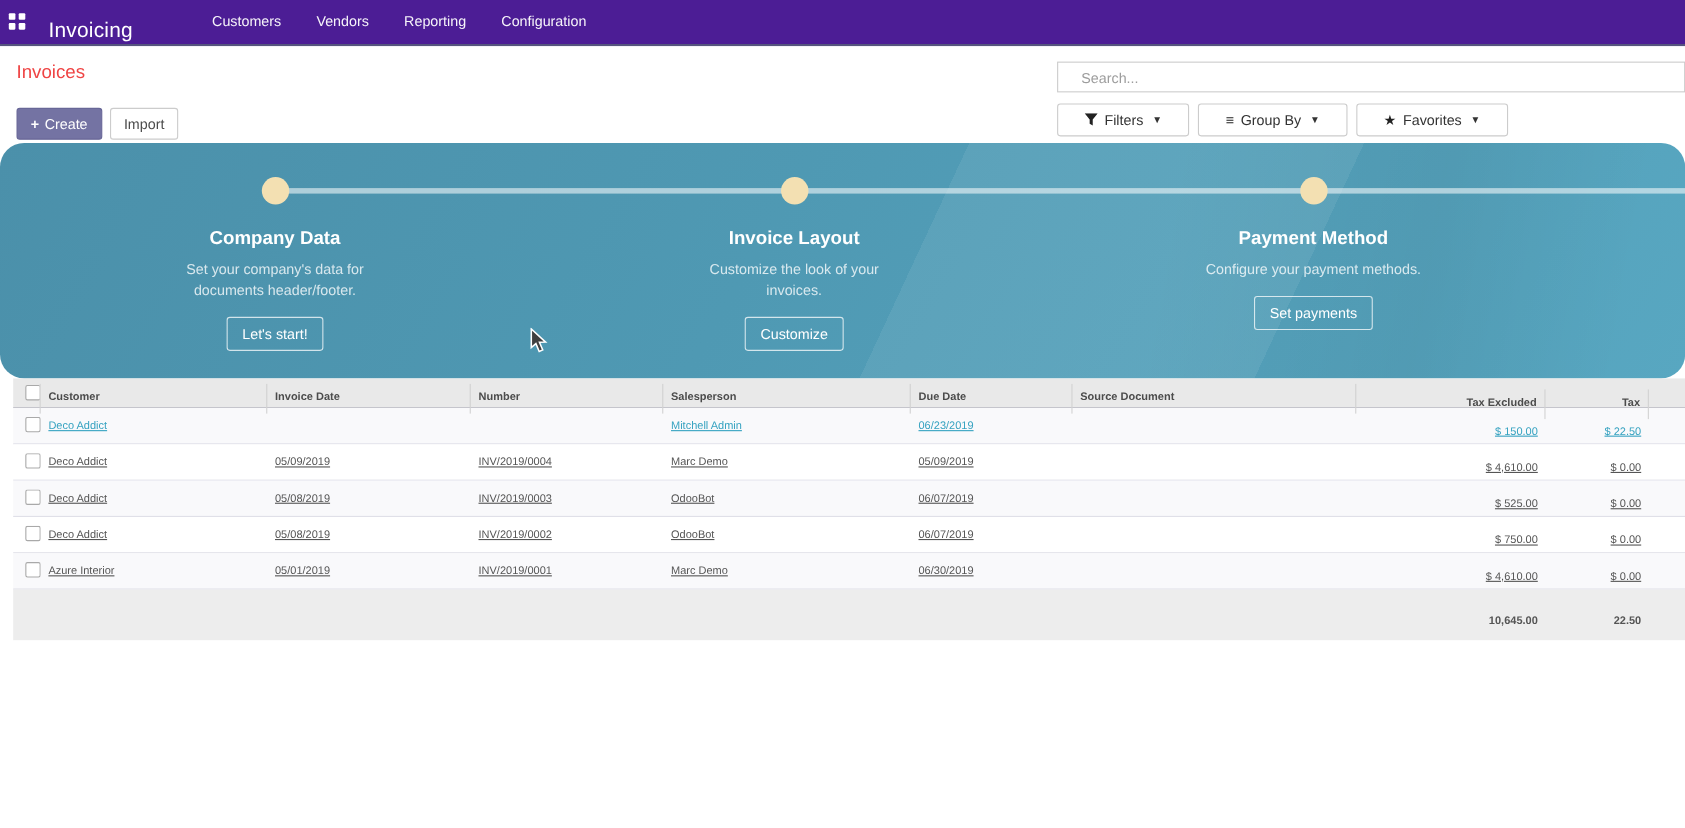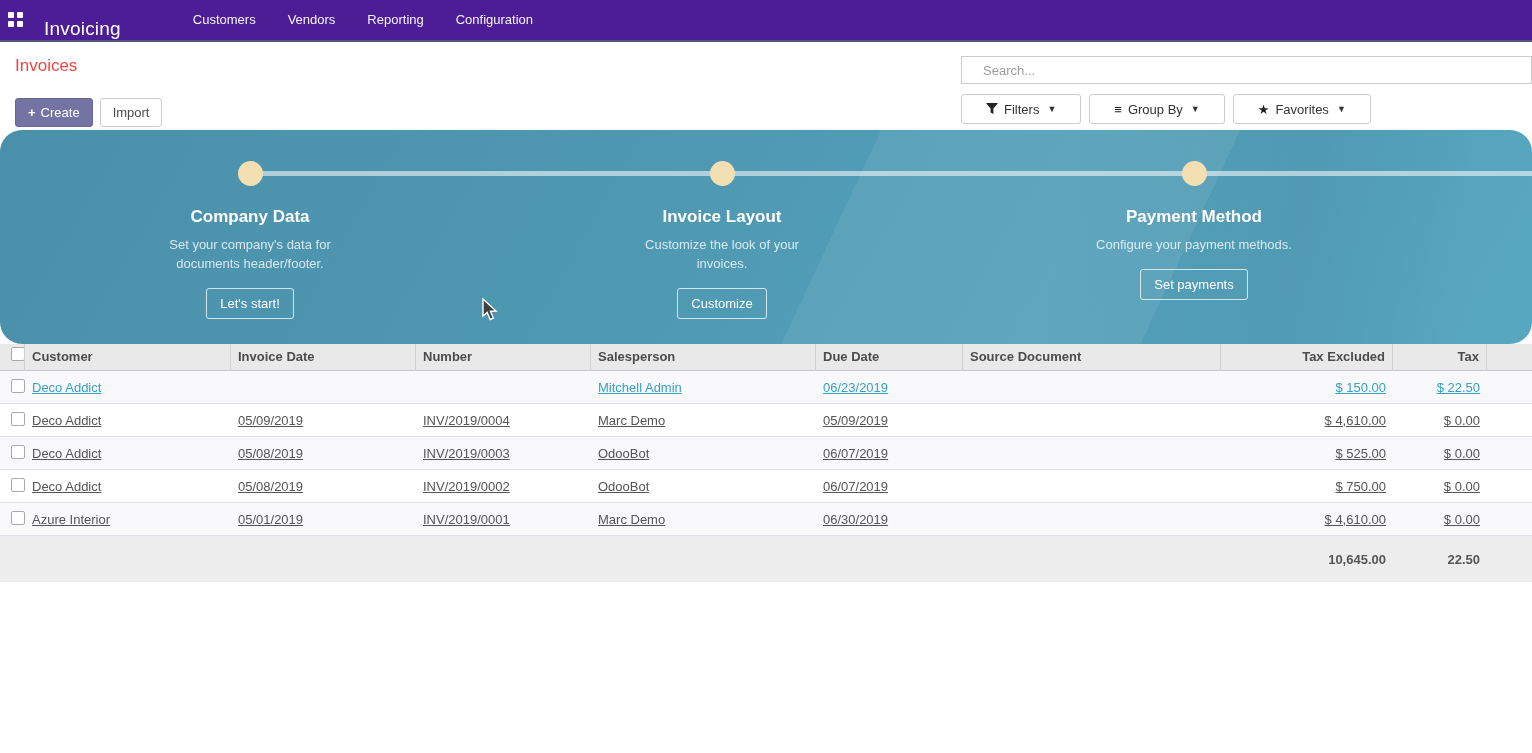--- a/index.html
+++ b/index.html
@@ -54,30 +54,30 @@
     position:relative; z-index:2; }
   .step-title { color:#fff; font-weight:bold; font-size:17px; margin-top:21px; }
   .step-desc { color:rgba(255,255,255,.78); font-size:13px; line-height:19px;
     margin-top:8px; max-width:198px; }
   .desc-nowrap { white-space:nowrap; max-width:none; }
   .step-btn { margin-top:15px; background:transparent; border:1px solid rgba(255,255,255,.75);
     color:#fff; font-size:13px; border-radius:3px; padding:7px 13px; cursor:pointer;
     font-family:"Liberation Sans", sans-serif; }
 
   
-  .list-table { width:1532px; font-size:13px; color:#555; }
+  .list-table { width:1532px; font-size:10px; color:#555;padding-left:12px; }
   .trow { display:grid;
     grid-template-columns:25px 206px 185px 175px 225px 147px 258px 172px 94px 1fr;
     align-items:center; }
   .thead { height:27px; background:#e9e9e9; border-bottom:1px solid #c5c5cc;
     font-weight:bold; color:#4c4c4c; }
   .thead .cell { border-right:1px solid #d2d2d2; height:27px; line-height:26px; }
   .thead .cell:last-child { border-right:none; }
   .cell { padding:0 7px; white-space:nowrap; overflow:hidden; }
-  .cell.num { text-align:right; }
+  .cell.num { text-align:right;margin-top:10px; }
   .tbody-row { height:33px; border-bottom:1px solid #e0e0e8; background:#fff;text-decoration:underline; }
   .tbody-row.odd { background:#f9f9fb; }
   .cb { width:14px; height:14px; border:1px solid #a9a9a9; background:#fff; border-radius:2px;
     display:inline-block; margin-left:4px; cursor:pointer; }
   .accent { color:#35a2c0; }
   .accent .cell { color:#35a2c0; }
   .tfoot { height:46px; background:#ededed; font-weight:bold; color:#555; }
 
   
   .cursor { position:absolute; left:481px; top:298px; z-index:50; pointer-events:none; }

